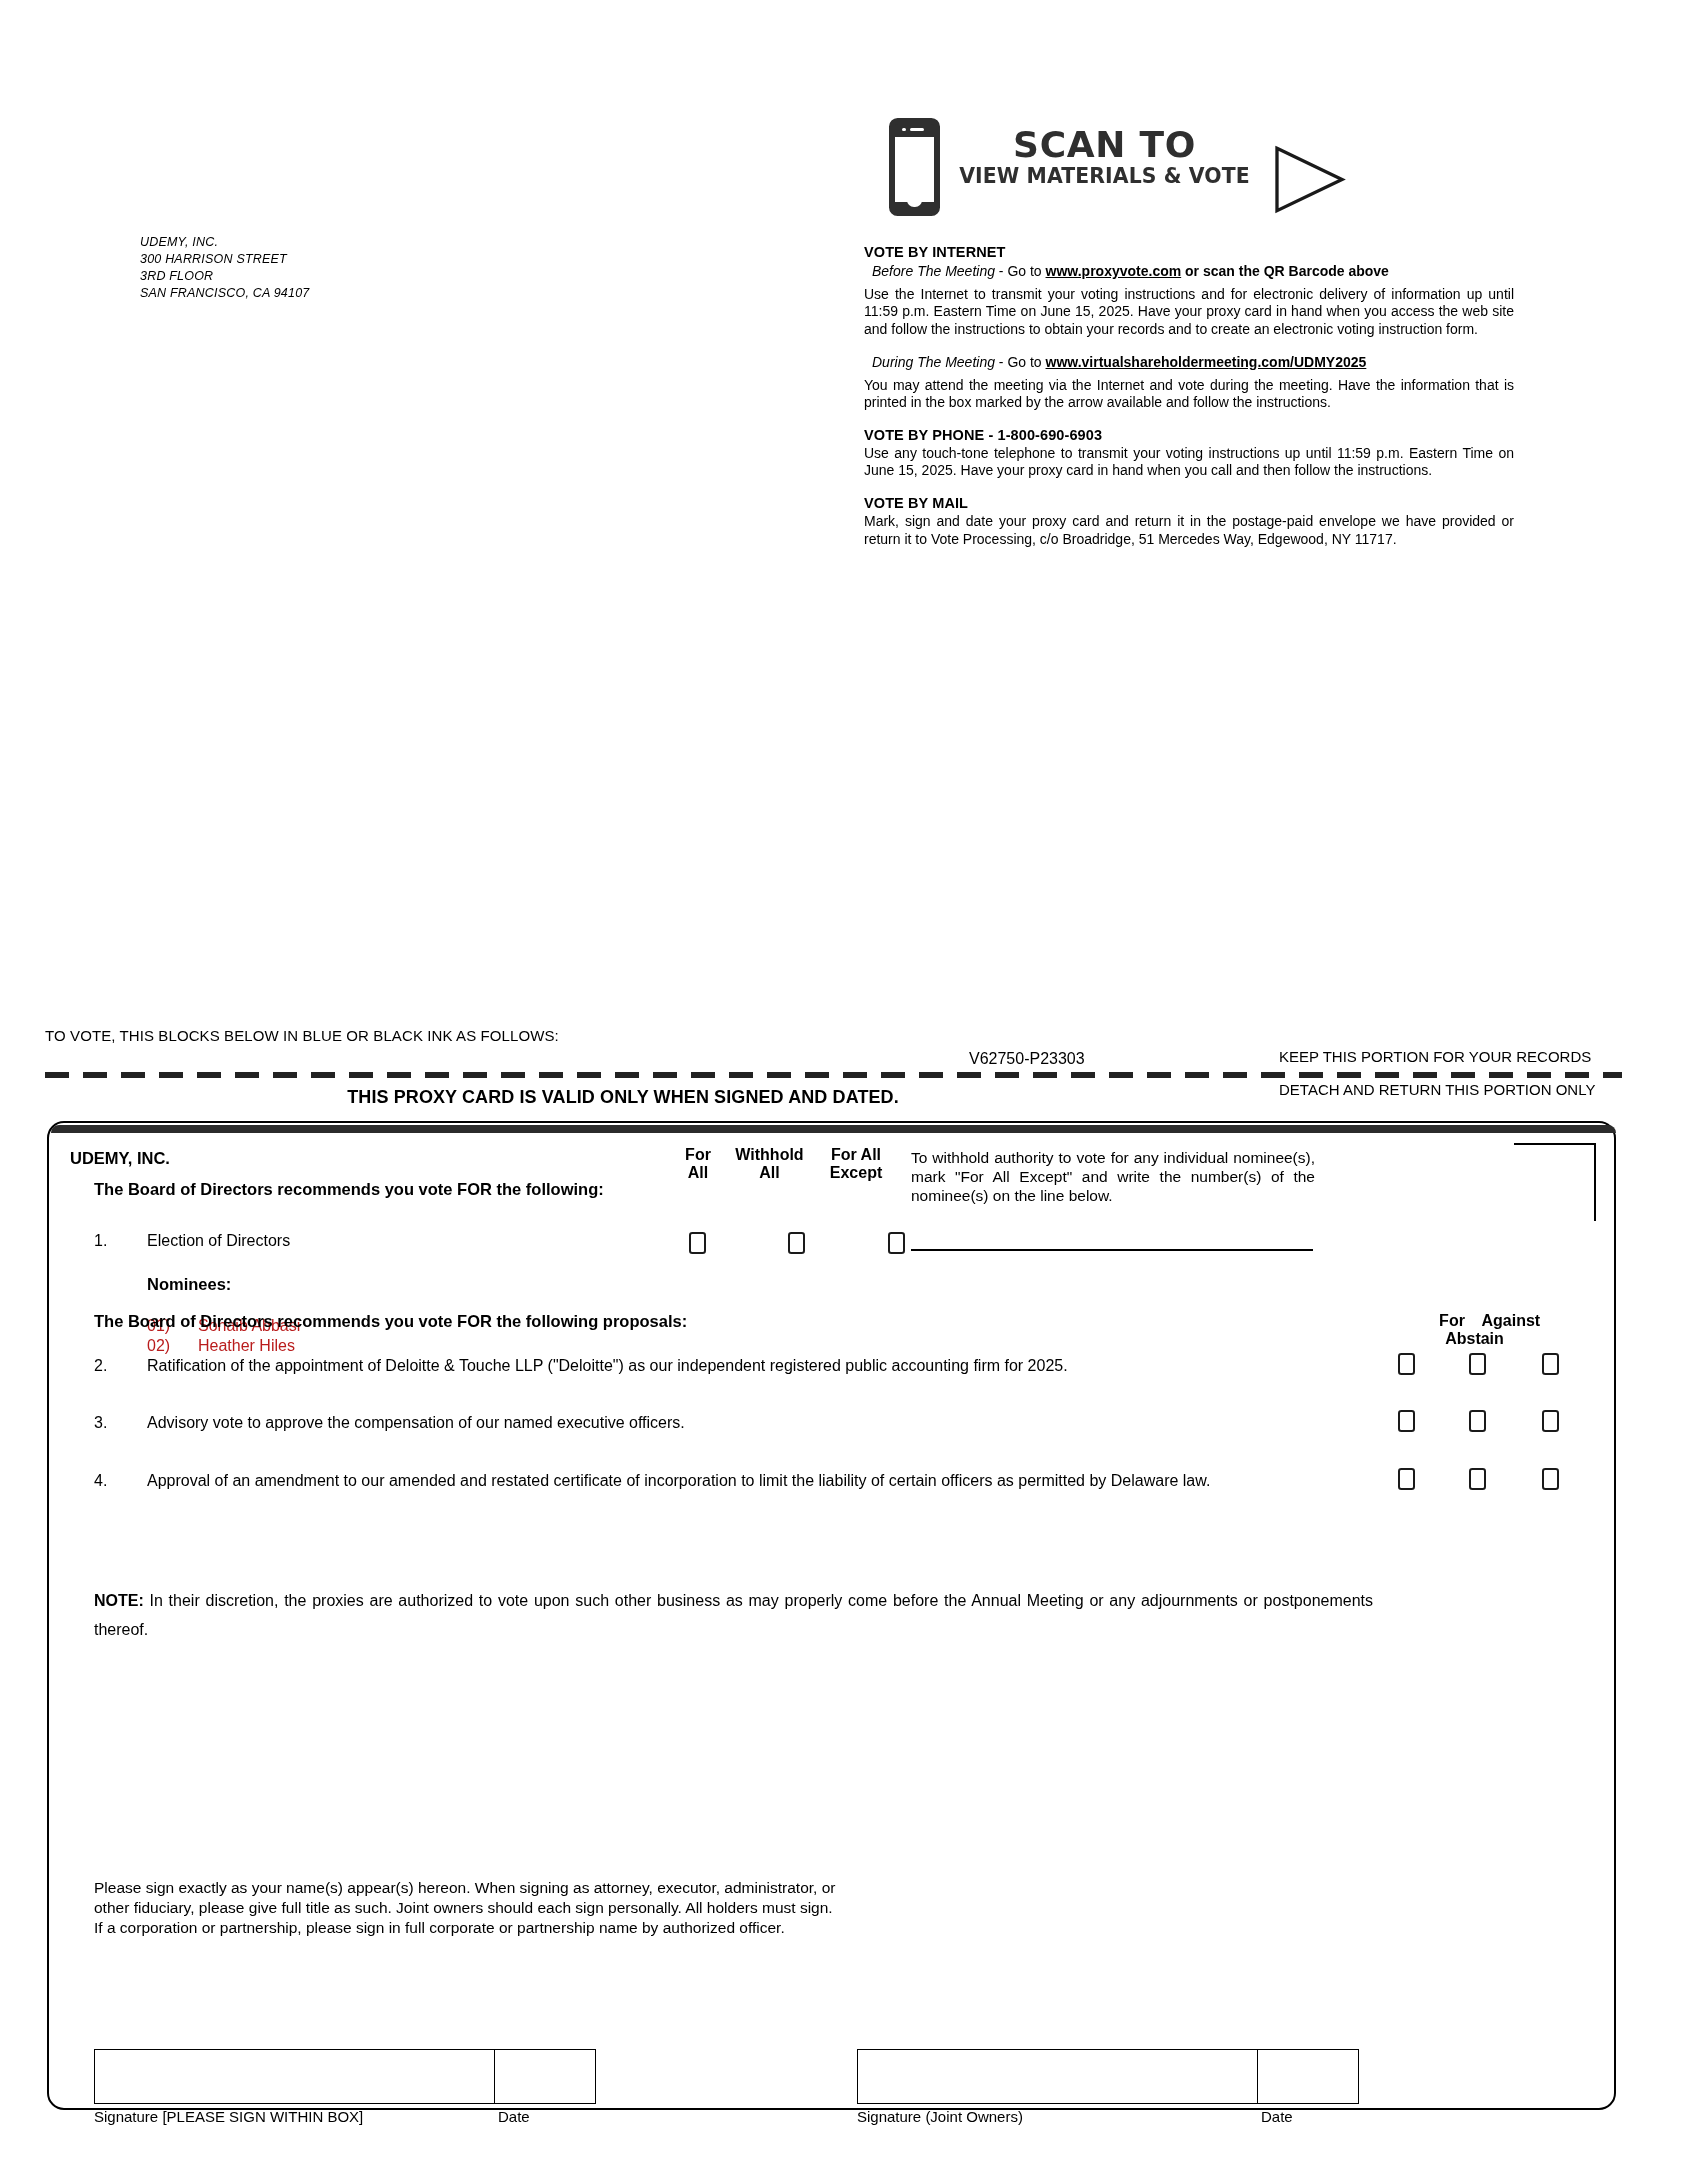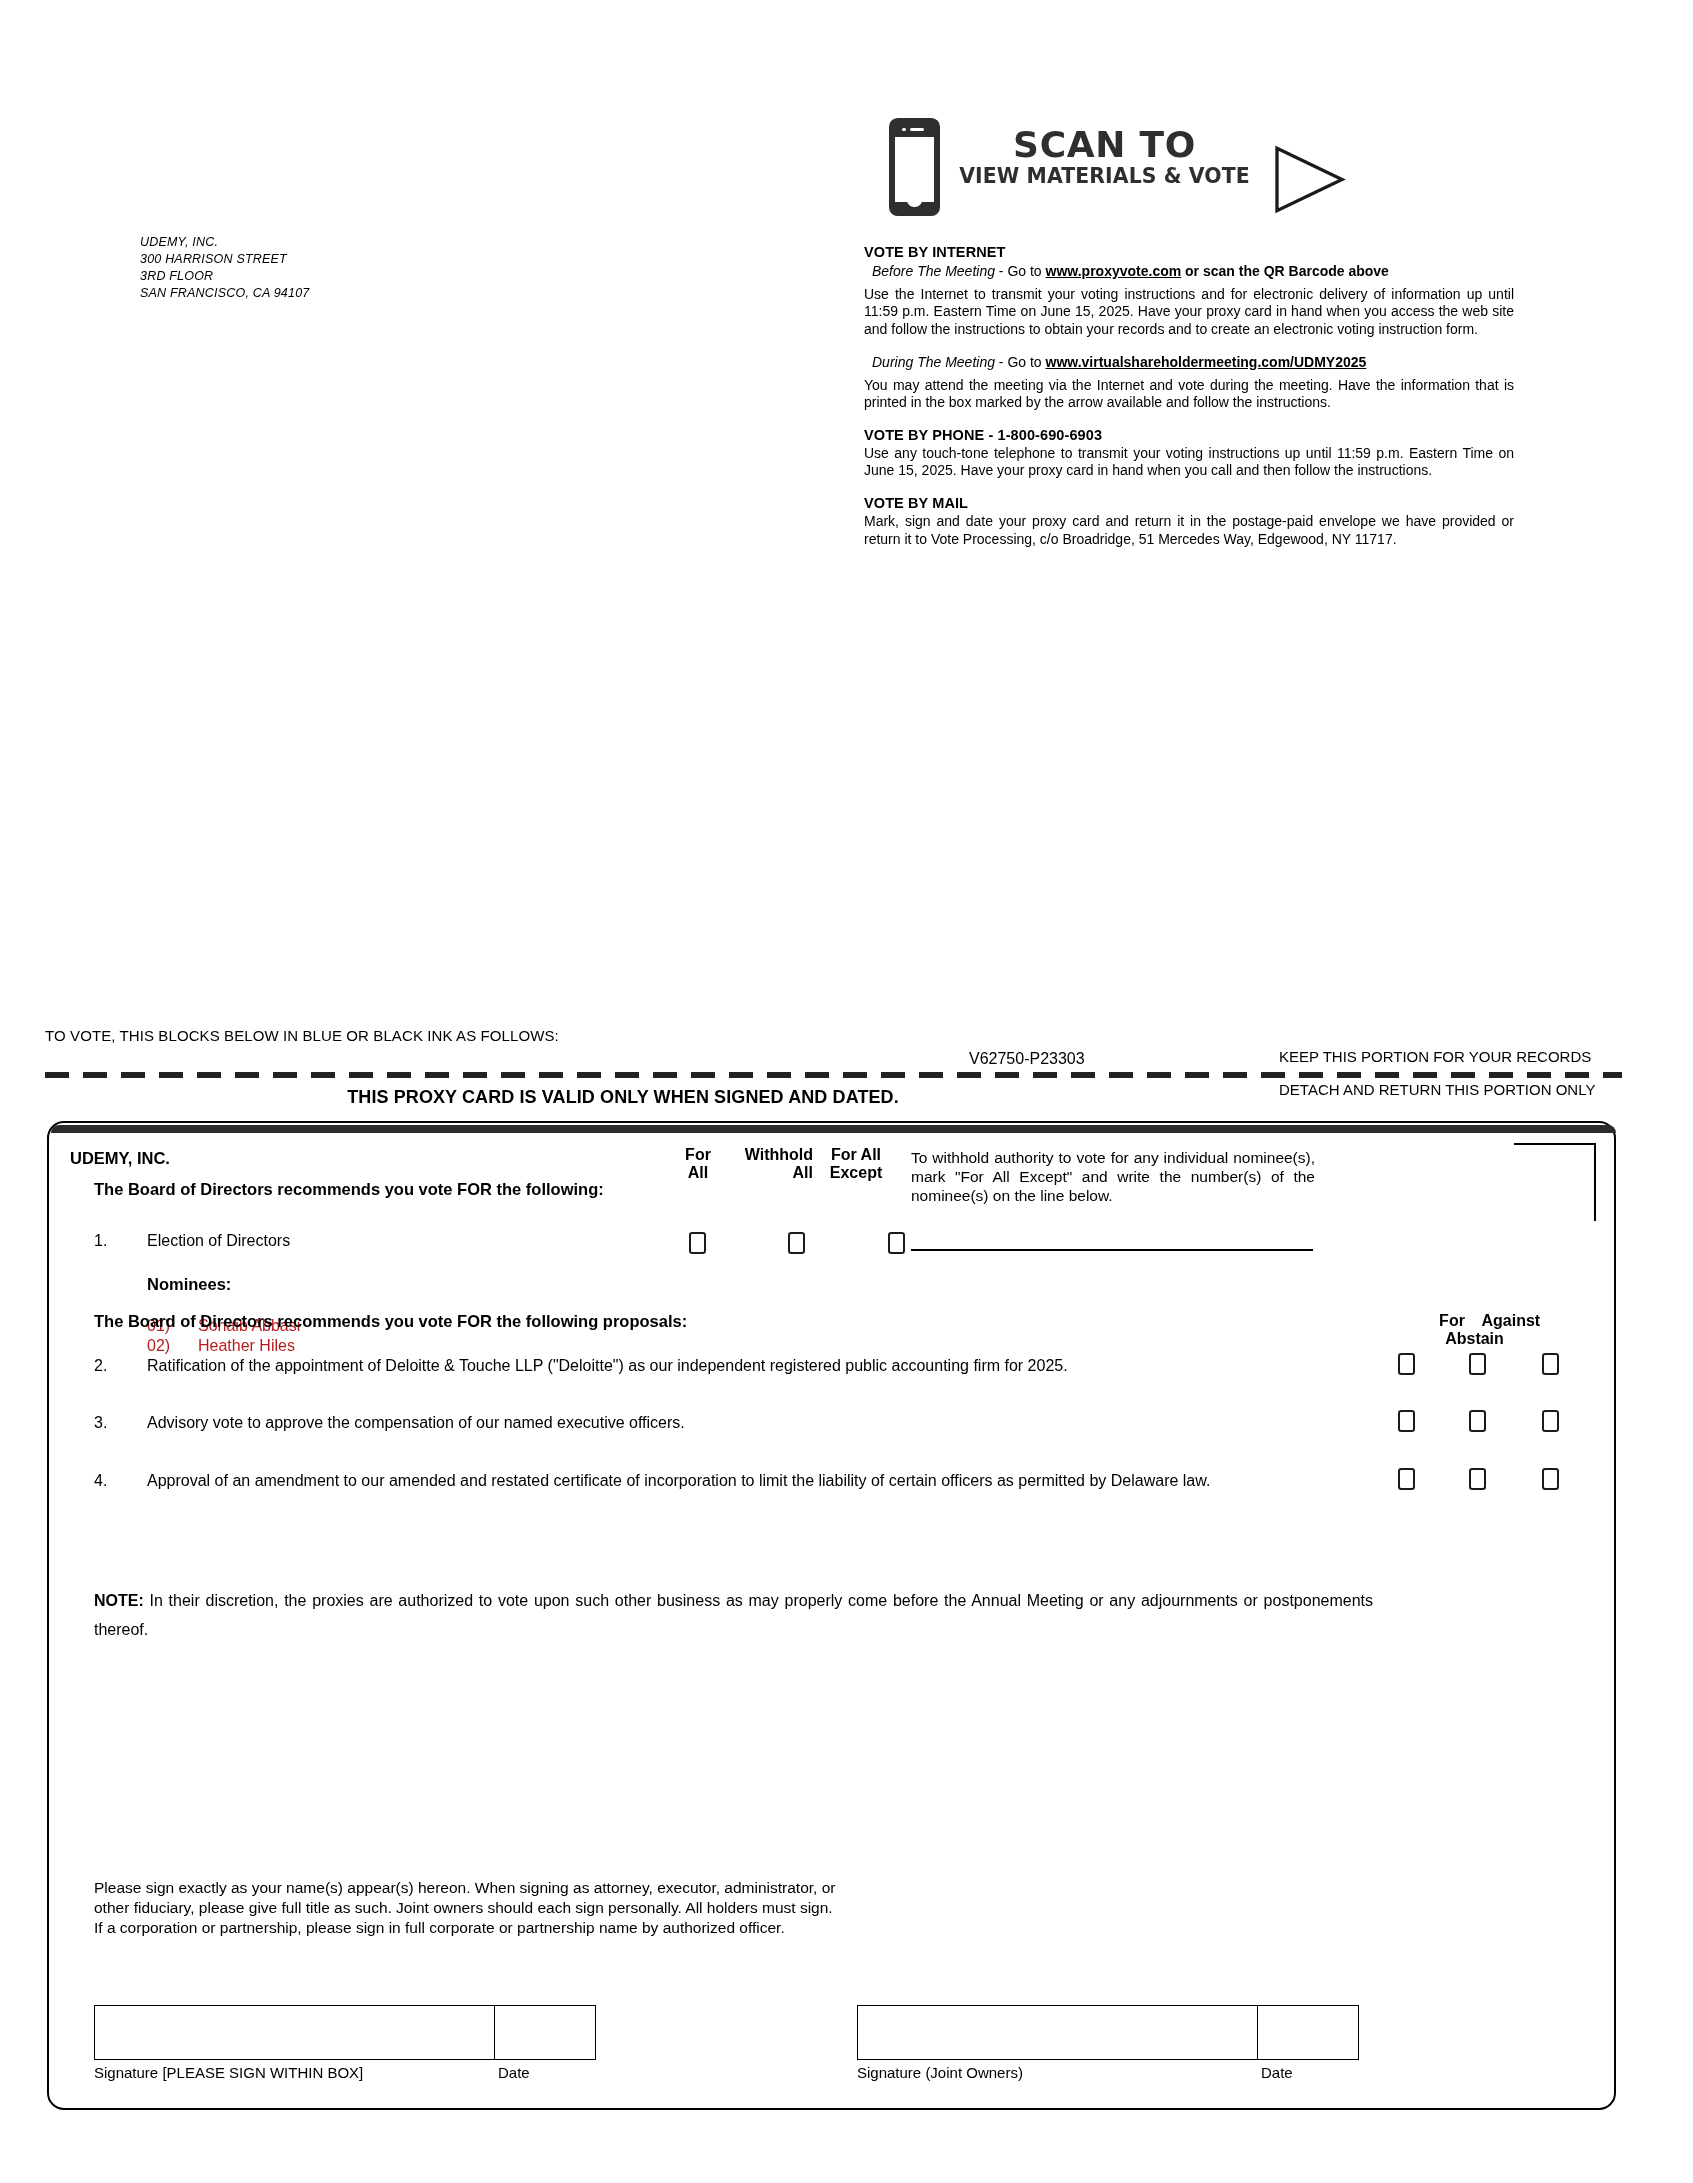--- a/index.html
+++ b/index.html
@@ -293,21 +293,21 @@
     font-size: 16px;
     font-weight: bold;
     color: #000;
   }
   .col-head {
     position: absolute;
     text-align: center;
     line-height: 18px;
   }
   .col-head.c1 { left: 0px;   width: 46px; }
-  .col-head.c2 { left: 51px;  width: 87px; text-align: right; }
+  .col-head.c2 { left: 51px;  width: 87px; }
   .col-head.c3 { left: 144px; width: 74px; }
 
   .vote-box {
     width: 16.5px;
     height: 22px;
     border: 2px solid #1a1a1a;
     border-radius: 3.3px;
     box-sizing: border-box;
     background: #fff;
   }
@@ -463,21 +463,21 @@
     left: 45px;
     top: 755px;
     width: 745px;
     font-family: "Liberation Sans", sans-serif;
     font-size: 15.5px;
     line-height: 20px;
     color: #000;
   }
   .sig-group {
     position: absolute;
-    top: 882px;
+    top: 926px;
     height: 61px;
   }
   .sig-group.left  { left: 45px;   width: 501px; }
   .sig-group.right { left: 808px; width: 502px; }
   .sig-box {
     position: absolute;
     top: 0;
     height: 55px;
     border: 1.3px solid #000;
     box-sizing: border-box;

